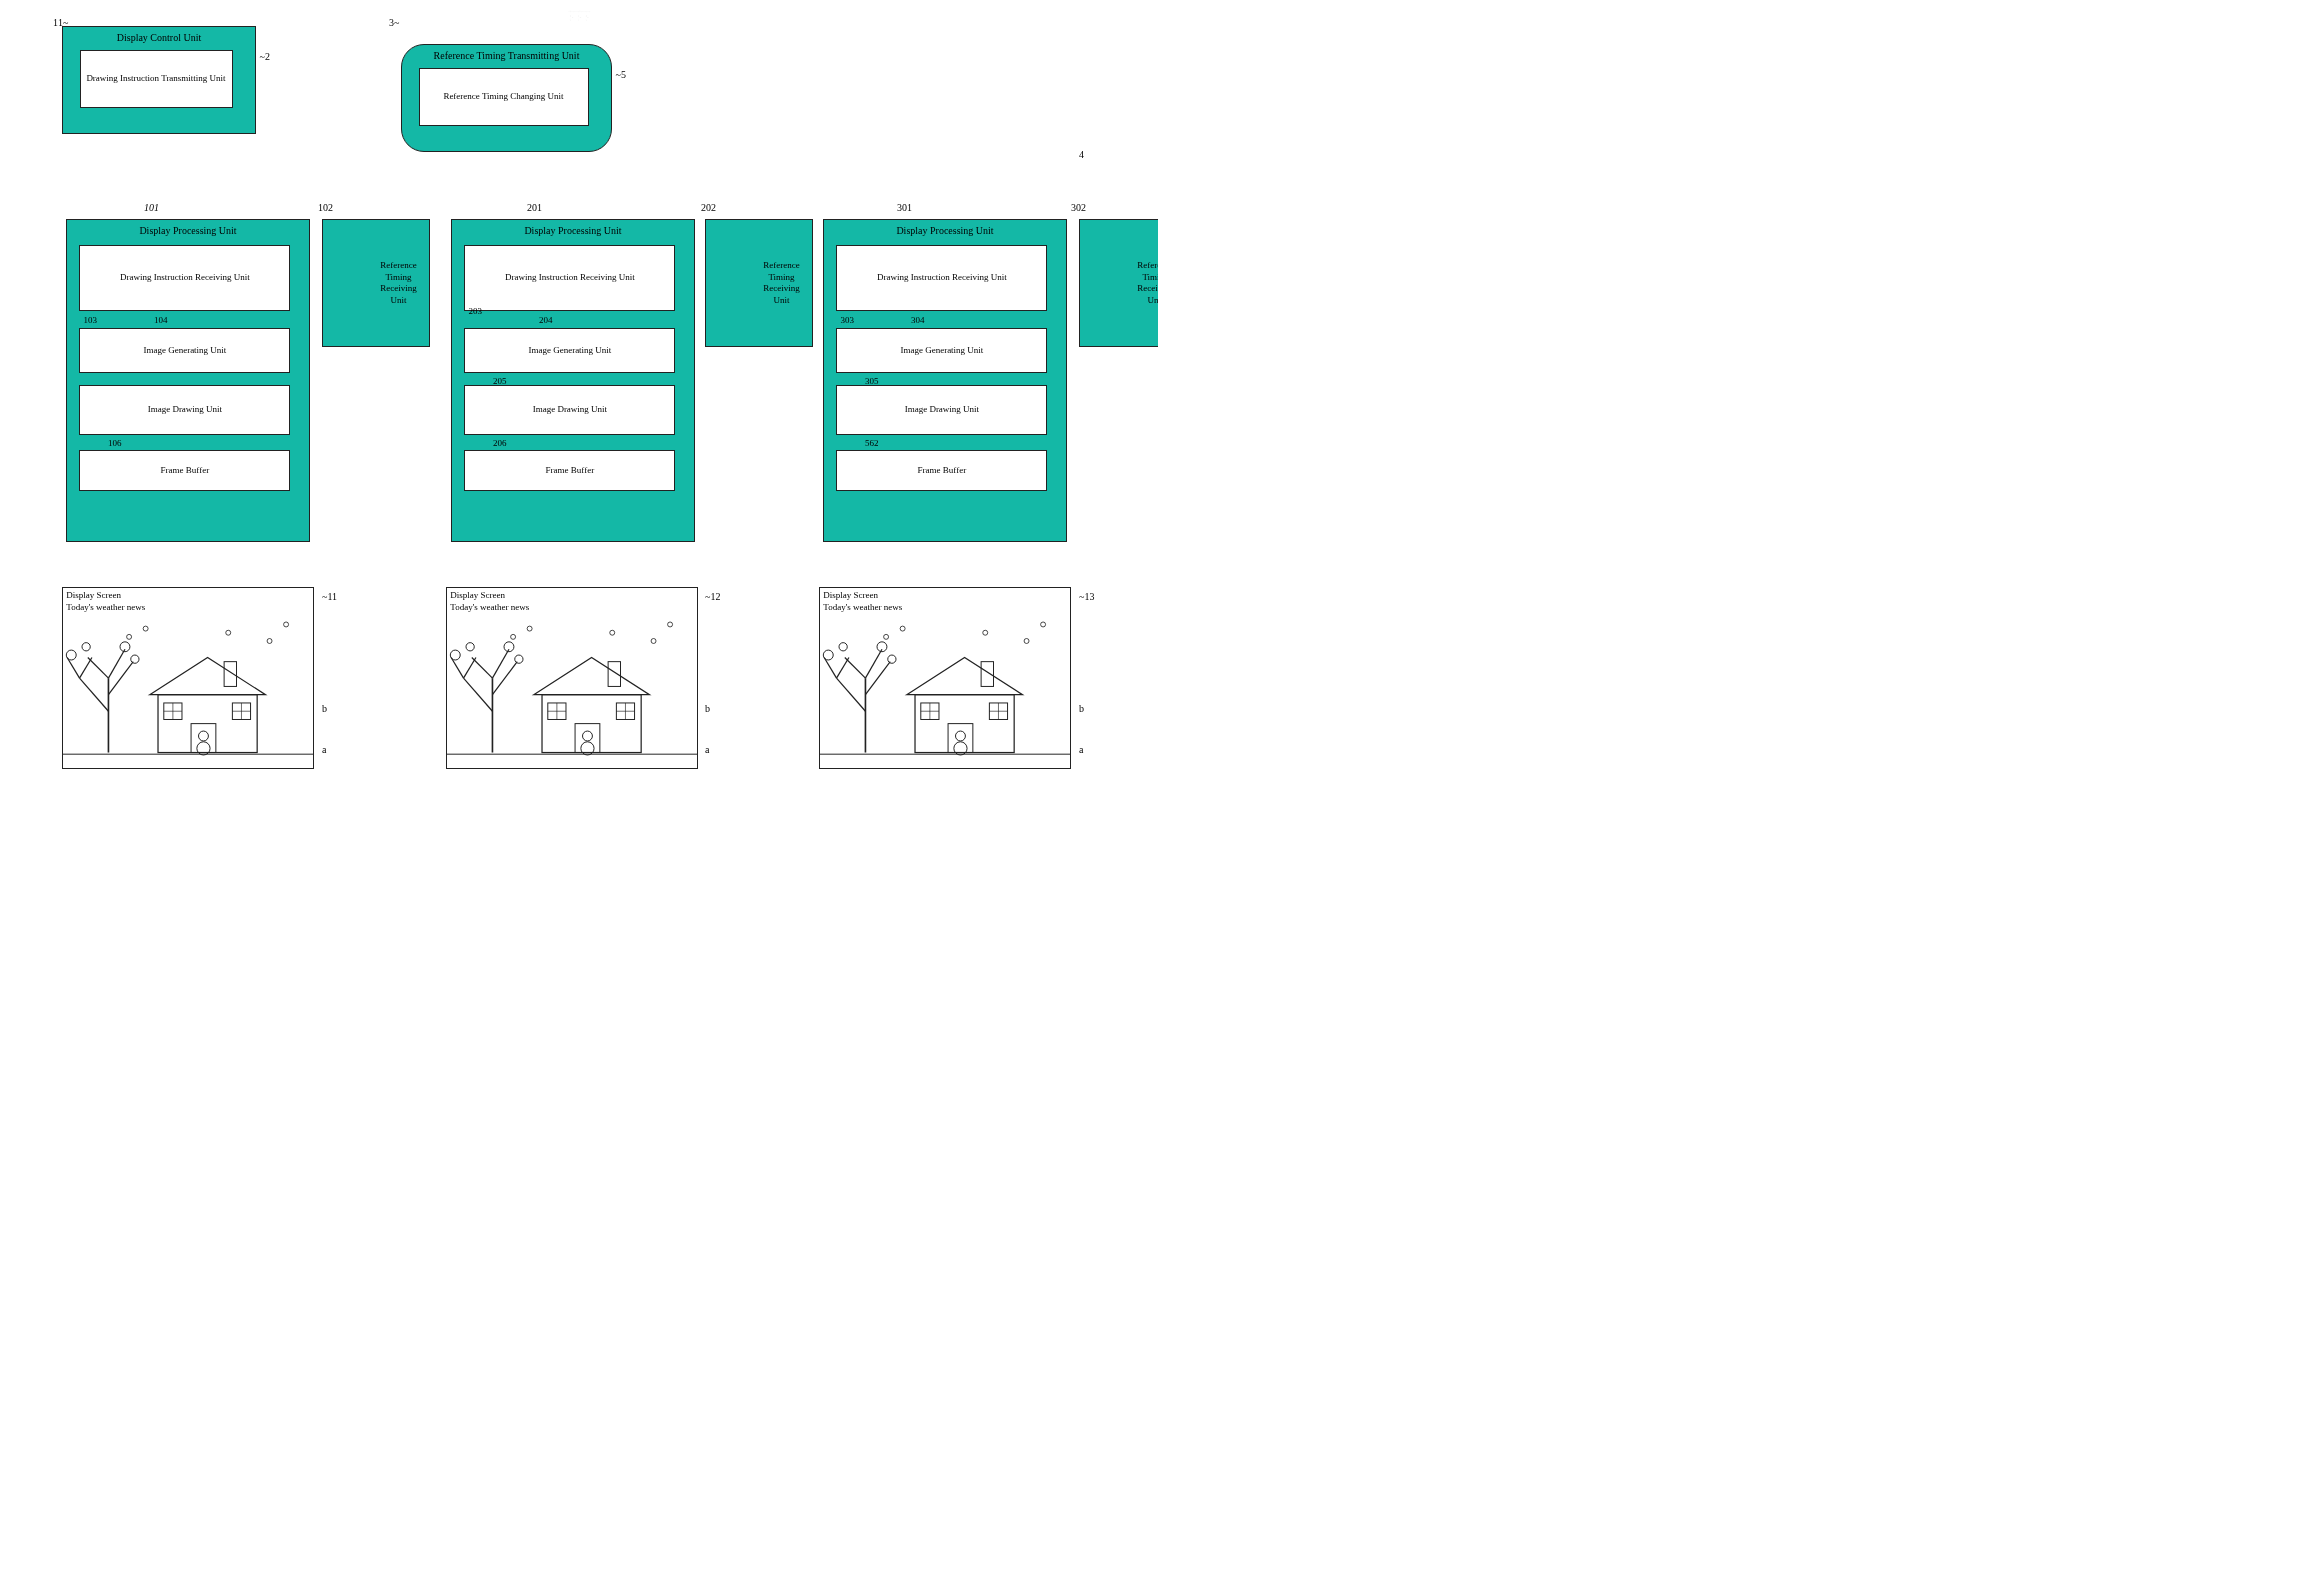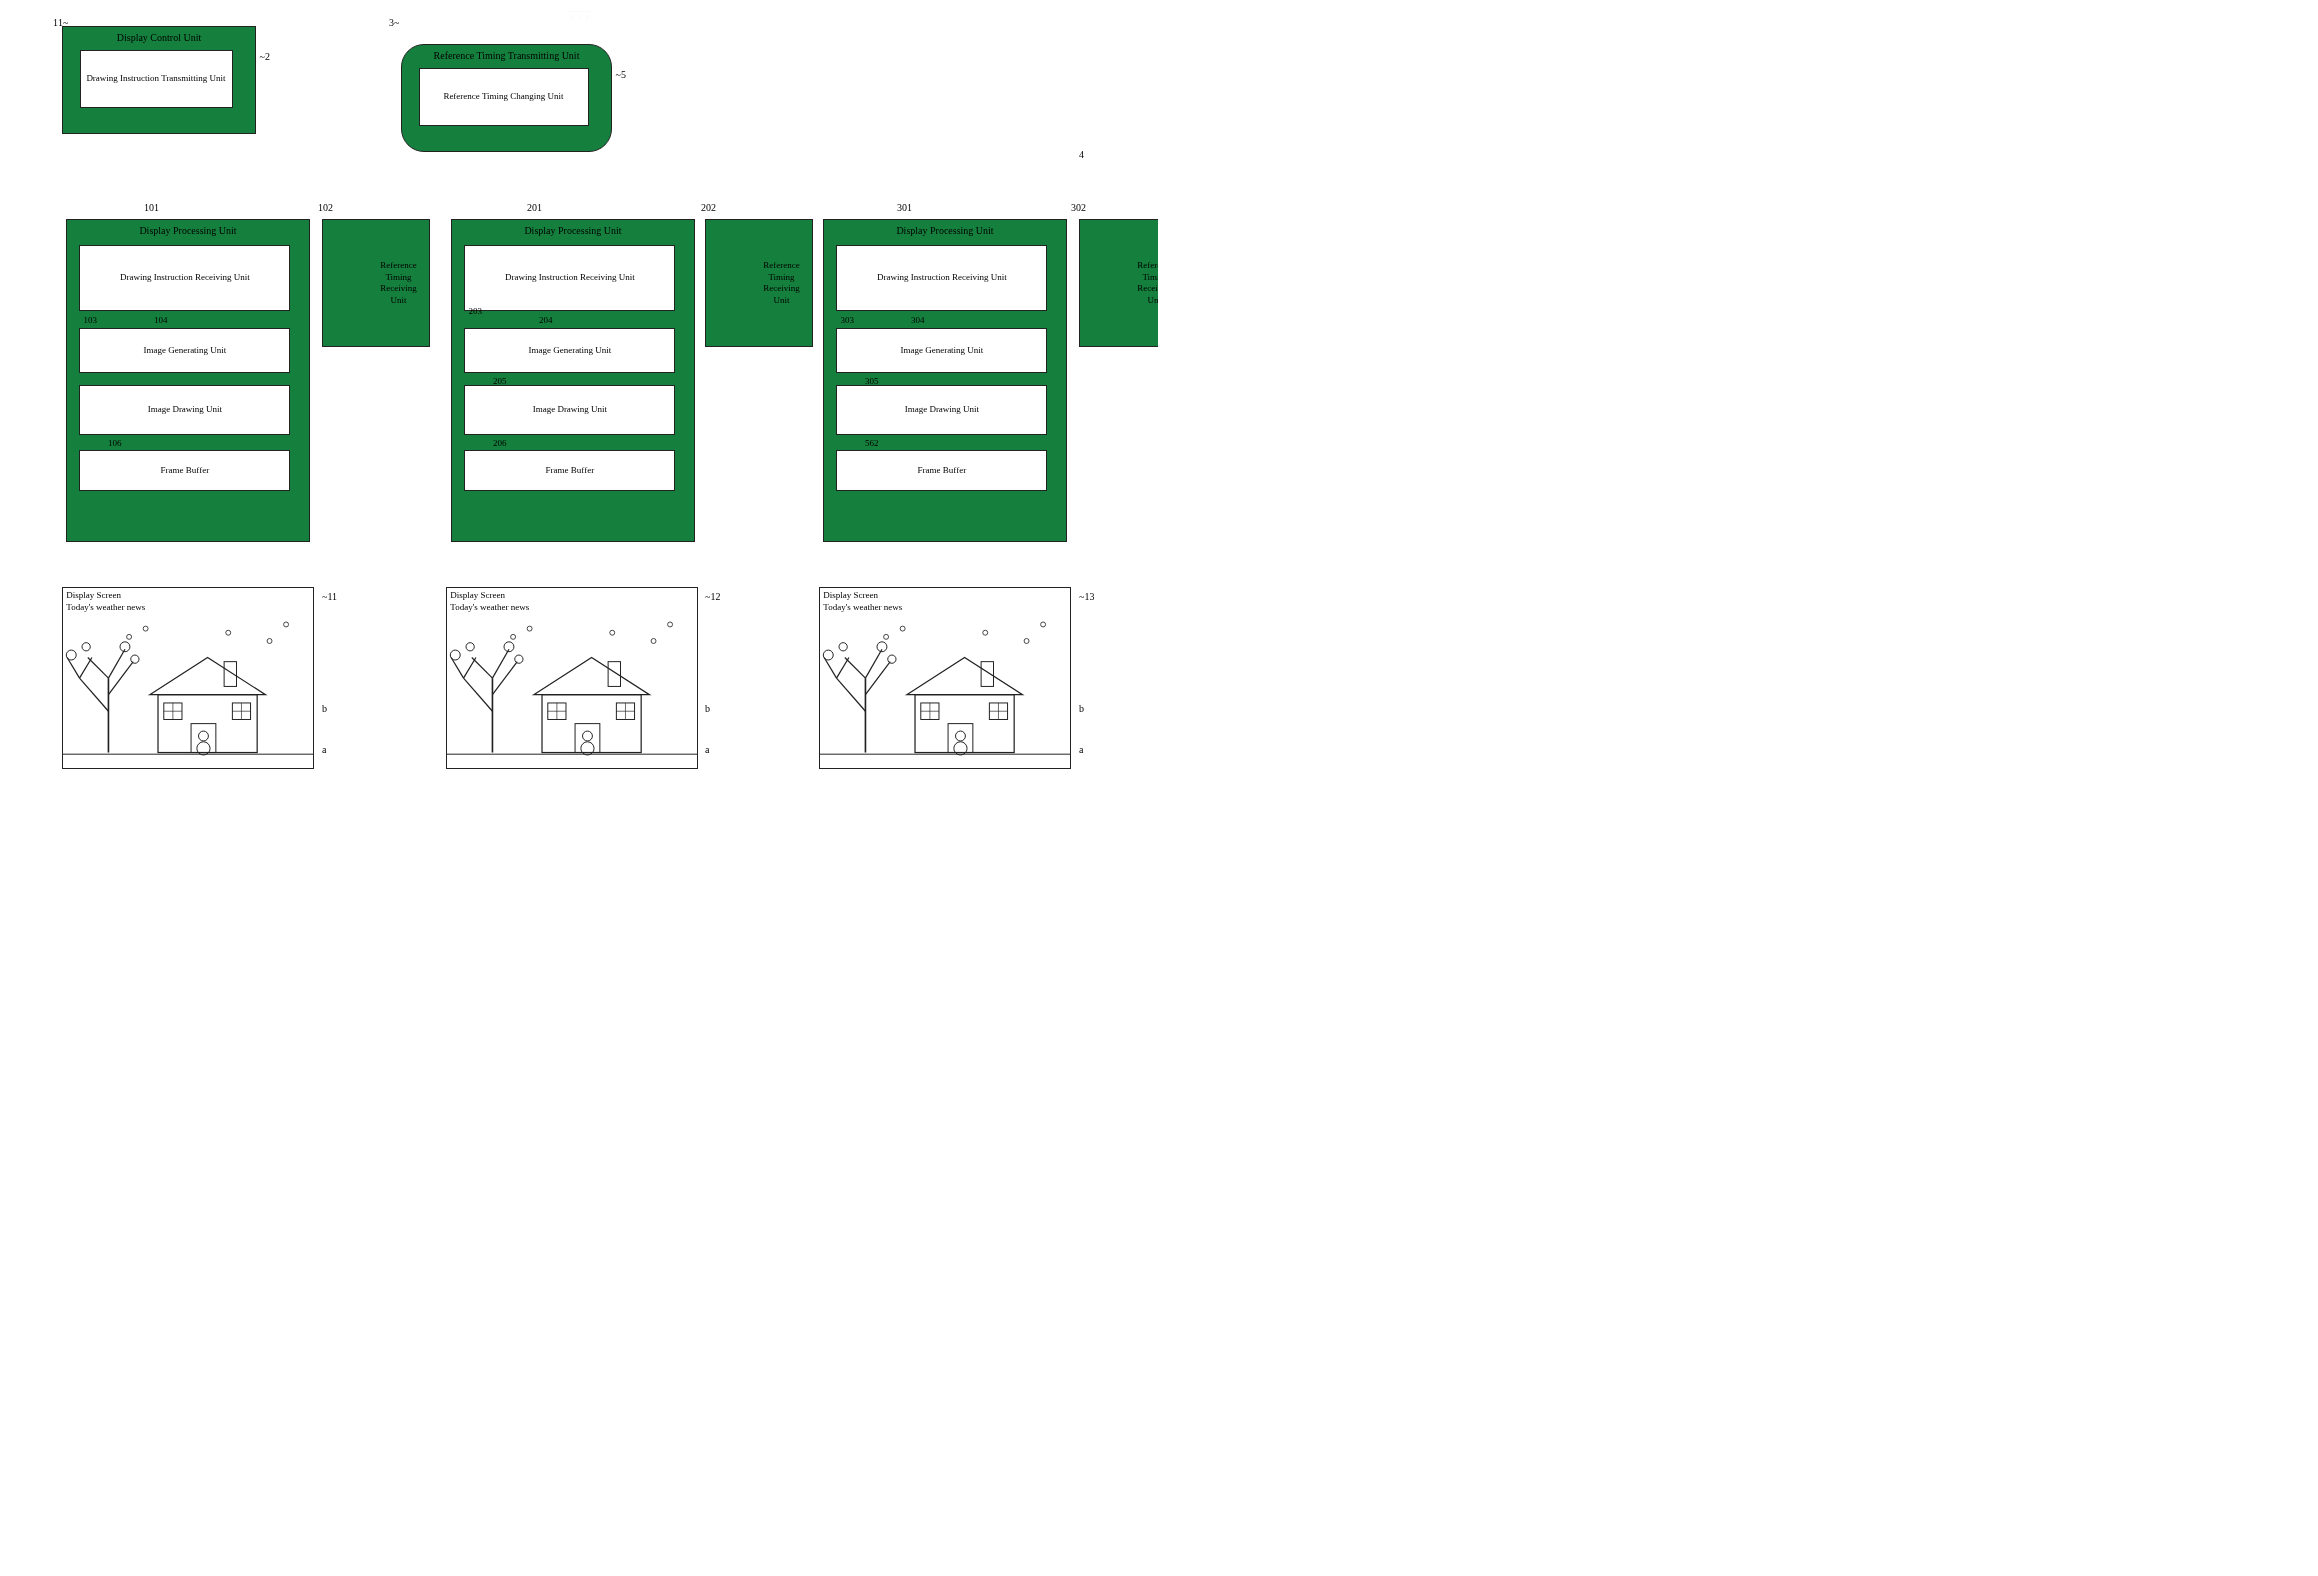--- a/index.html
+++ b/index.html
@@ -16,21 +16,21 @@
     .diagram-container {
       position: relative;
       width: 1142px;
       margin: 8.3px auto;
       padding: 8.3px;
     }
 
     
     .box {
       border: 1.7px solid #222;
-      background: #15803d;
+      background: #14b8a6;
       text-align: center;
       position: absolute;
       display: flex;
       flex-direction: column;
       align-items: center;
       justify-content: center;
       line-height: 1.3;
       font-size: 10px;
       padding-left: 45px;
     }
@@ -172,21 +172,21 @@
 
     <div class="box-inner" style="left:16.5px; top:23px; width:170px; height:58px; position:absolute;">
       <span style="font-size:9px; line-height:1.3;">Reference Timing Changing Unit</span>
     </div>
 
     <span style="position:absolute; right:-15px; top:23px; font-size:10px;">~5</span>
   </div>
 
   <span style="position:absolute; left:1071px; top:141px; font-size:10px;">4</span>
 
-  <span style="position:absolute; left:136px; top:194px; font-size:10px;">101</span>
+  <span style="position:absolute; left:136px; top:194px; font-size:10px;font-style:italic;">101</span>
 
   <span style="position:absolute; left:310px; top:194px; font-size:10px;">102</span>
 
   <span style="position:absolute; left:519px; top:194px; font-size:10px;">201</span>
 
   <span style="position:absolute; left:693px; top:194px; font-size:10px;">202</span>
 
   <span style="position:absolute; left:889px; top:194px; font-size:10px;">301</span>
 
   <span style="position:absolute; left:1063px; top:194px; font-size:10px;">302</span>

